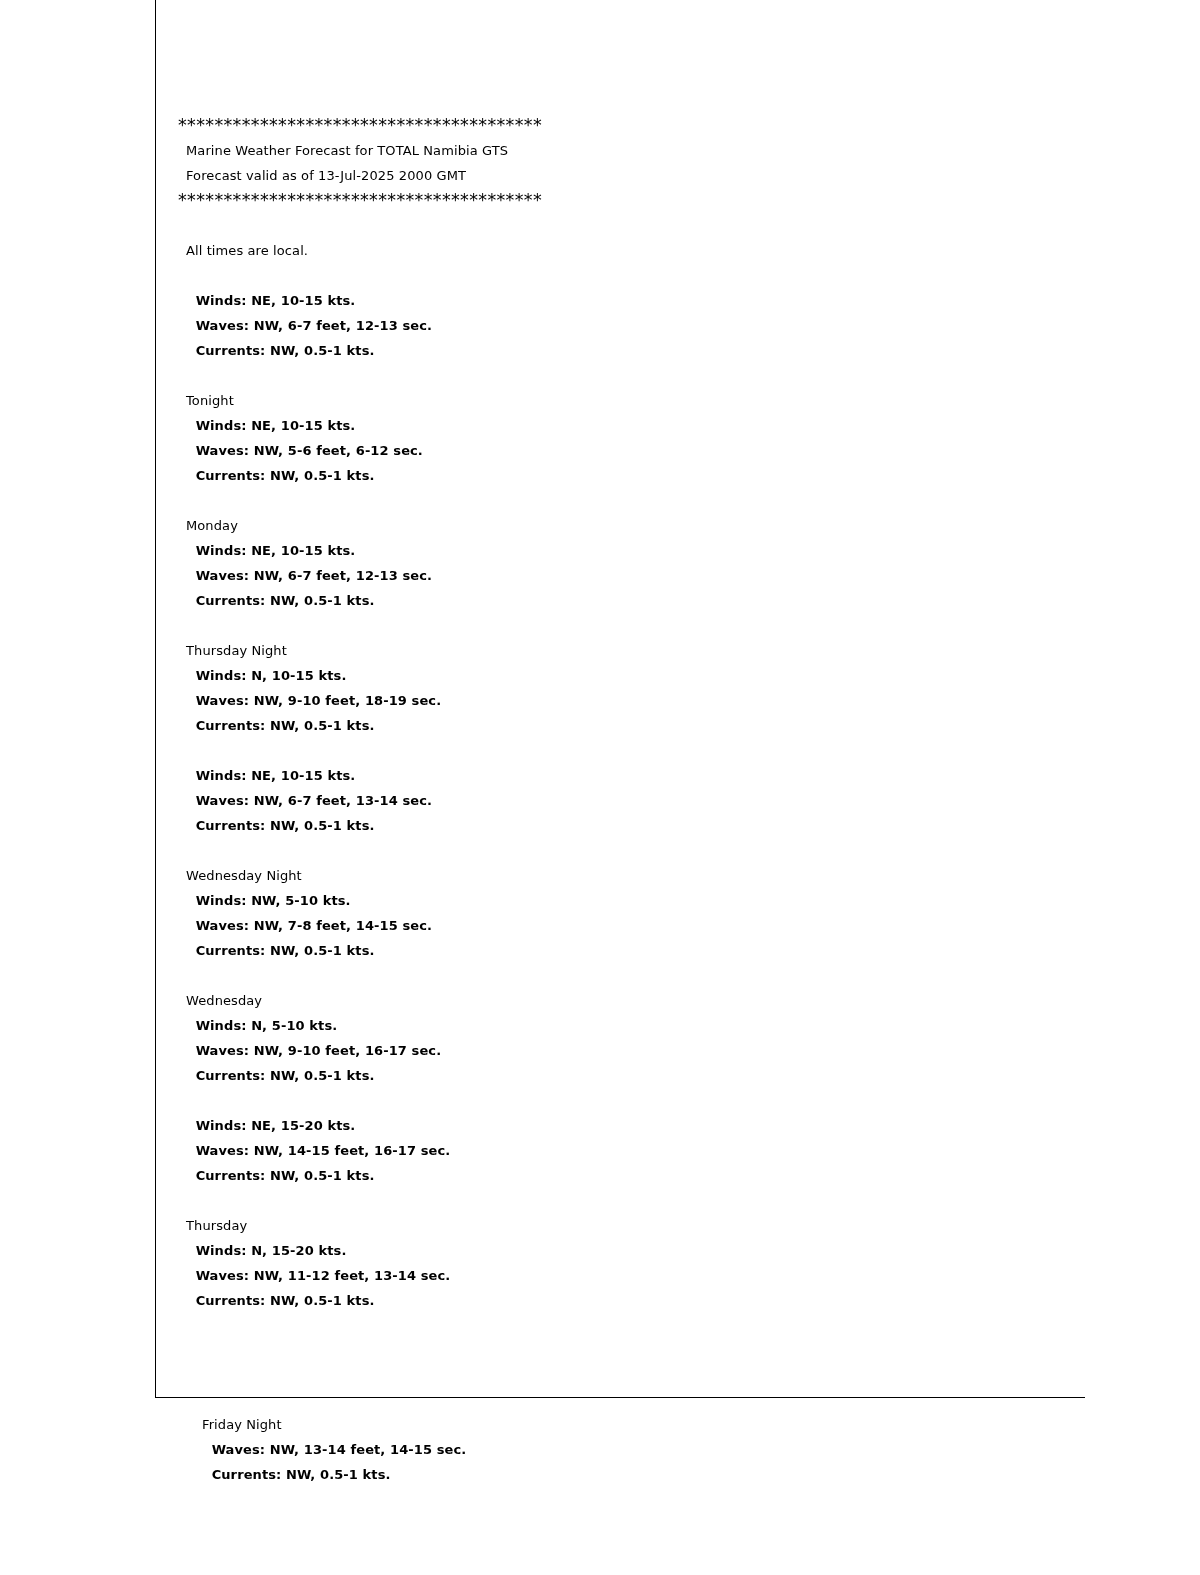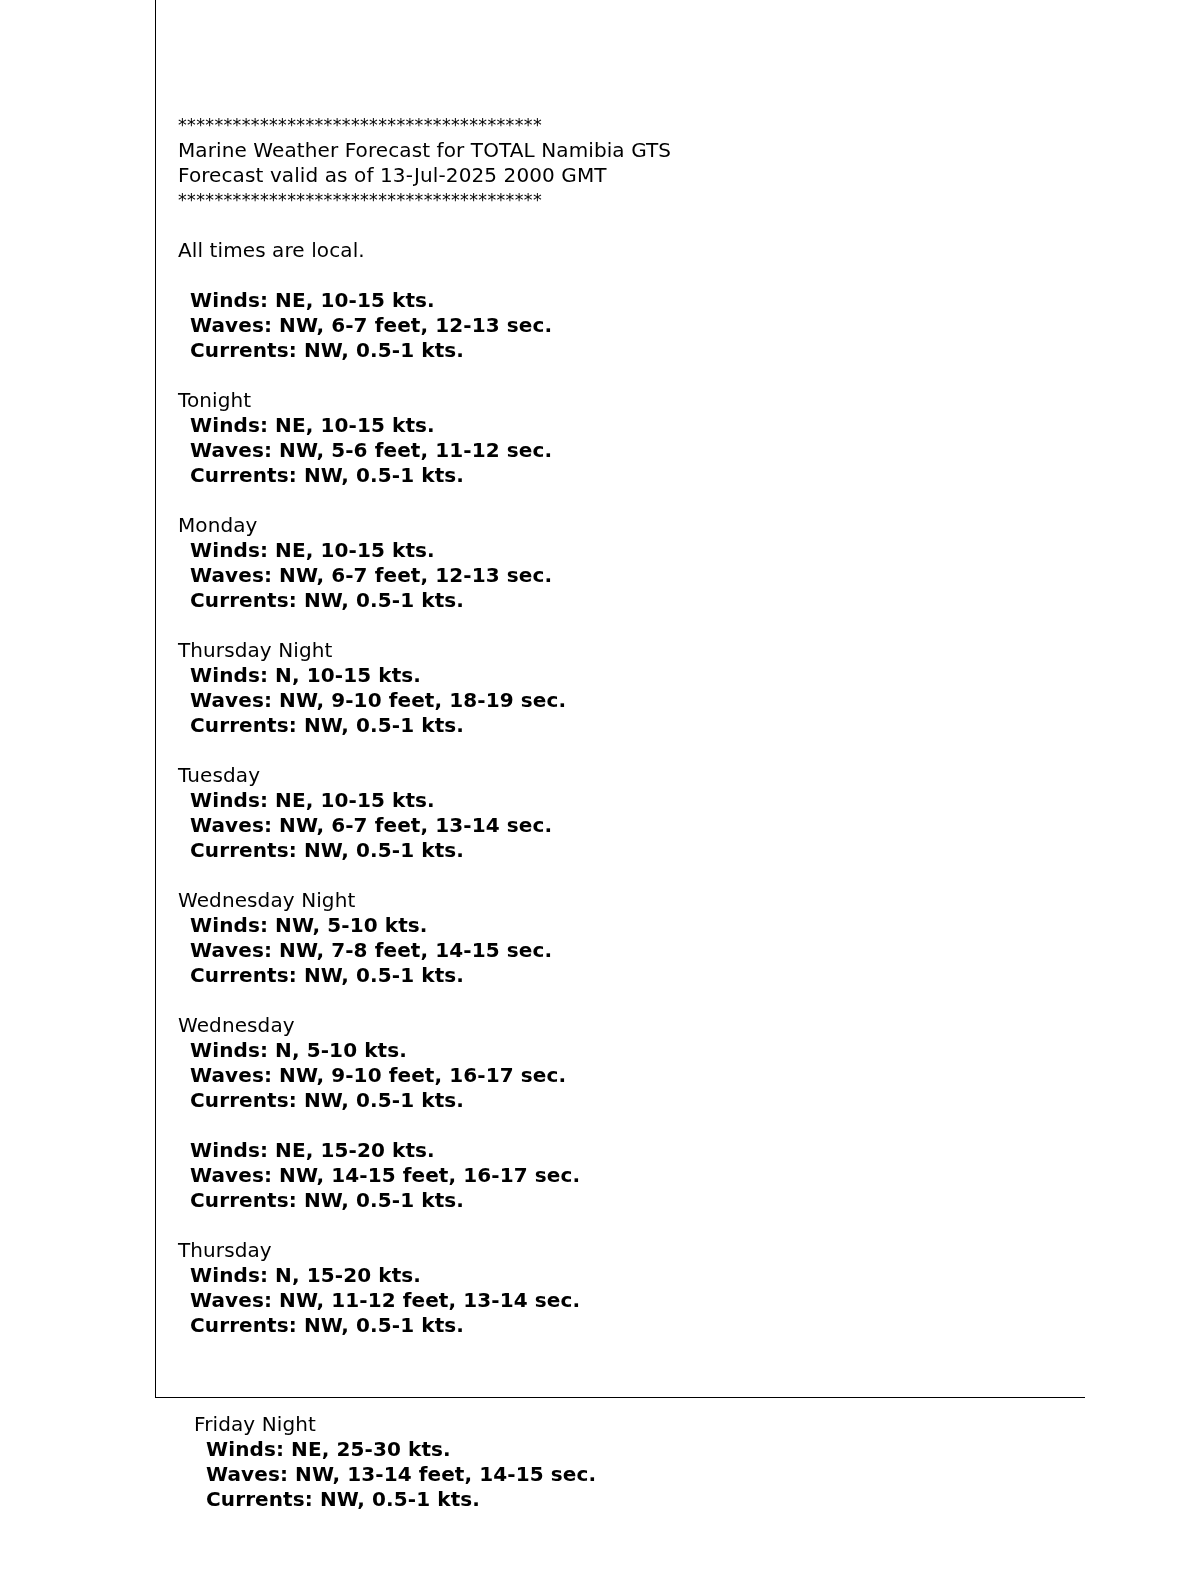--- a/index.html
+++ b/index.html
@@ -33,24 +33,25 @@
     border-bottom: 1.5px solid #000000;
     box-sizing: border-box;
   }
   .content {
     position: absolute;
     left: 178px;
     top: 113px;
     width: 900px;
   }
   .line {
-    font-size: 20px;
+    font-size: 13px;
     line-height: 25px;
     white-space: pre;
     letter-spacing: 0.1px;
+    margin-left: 8px;
   }
   .stars {
     font-size: 17.5px;
     line-height: 25px;
     white-space: pre;
     letter-spacing: 0.35px;
   }
   .blank {
     height: 25px;
     line-height: 25px;
@@ -96,21 +97,21 @@
     <div class="block">
       <div class="line detail"> Winds: NE, 10-15 kts.</div>
       <div class="line detail"> Waves: NW, 6-7 feet, 12-13 sec.</div>
       <div class="line detail"> Currents: NW, 0.5-1 kts.</div>
     </div>
     <div class="blank">&nbsp;</div>
 
     <div class="block">
       <div class="line">Tonight</div>
       <div class="line detail"> Winds: NE, 10-15 kts.</div>
-      <div class="line detail"> Waves: NW, 5-6 feet, 11-12 sec.</div>
+      <div class="line detail"> Waves: NW, 5-6 feet, 6-12 sec.</div>
       <div class="line detail"> Currents: NW, 0.5-1 kts.</div>
     </div>
     <div class="blank">&nbsp;</div>
 
     <div class="block">
       <div class="line">Monday</div>
       <div class="line detail"> Winds: NE, 10-15 kts.</div>
       <div class="line detail"> Waves: NW, 6-7 feet, 12-13 sec.</div>
       <div class="line detail"> Currents: NW, 0.5-1 kts.</div>
     </div>
@@ -118,21 +119,20 @@
 
     <div class="block">
       <div class="line">Thursday Night</div>
       <div class="line detail"> Winds: N, 10-15 kts.</div>
       <div class="line detail"> Waves: NW, 9-10 feet, 18-19 sec.</div>
       <div class="line detail"> Currents: NW, 0.5-1 kts.</div>
     </div>
     <div class="blank">&nbsp;</div>
 
     <div class="block">
-      <div class="line">Tuesday</div>
       <div class="line detail"> Winds: NE, 10-15 kts.</div>
       <div class="line detail"> Waves: NW, 6-7 feet, 13-14 sec.</div>
       <div class="line detail"> Currents: NW, 0.5-1 kts.</div>
     </div>
     <div class="blank">&nbsp;</div>
 
     <div class="block">
       <div class="line">Wednesday Night</div>
       <div class="line detail"> Winds: NW, 5-10 kts.</div>
       <div class="line detail"> Waves: NW, 7-8 feet, 14-15 sec.</div>
@@ -159,18 +159,17 @@
       <div class="line">Thursday</div>
       <div class="line detail"> Winds: N, 15-20 kts.</div>
       <div class="line detail"> Waves: NW, 11-12 feet, 13-14 sec.</div>
       <div class="line detail"> Currents: NW, 0.5-1 kts.</div>
     </div>
 
   </div>
 
   <div class="overflow">
     <div class="line">Friday Night</div>
-    <div class="line detail"> Winds: NE, 25-30 kts.</div>
     <div class="line detail"> Waves: NW, 13-14 feet, 14-15 sec.</div>
     <div class="line detail"> Currents: NW, 0.5-1 kts.</div>
   </div>
 
 </div>
 
 </body></html>

